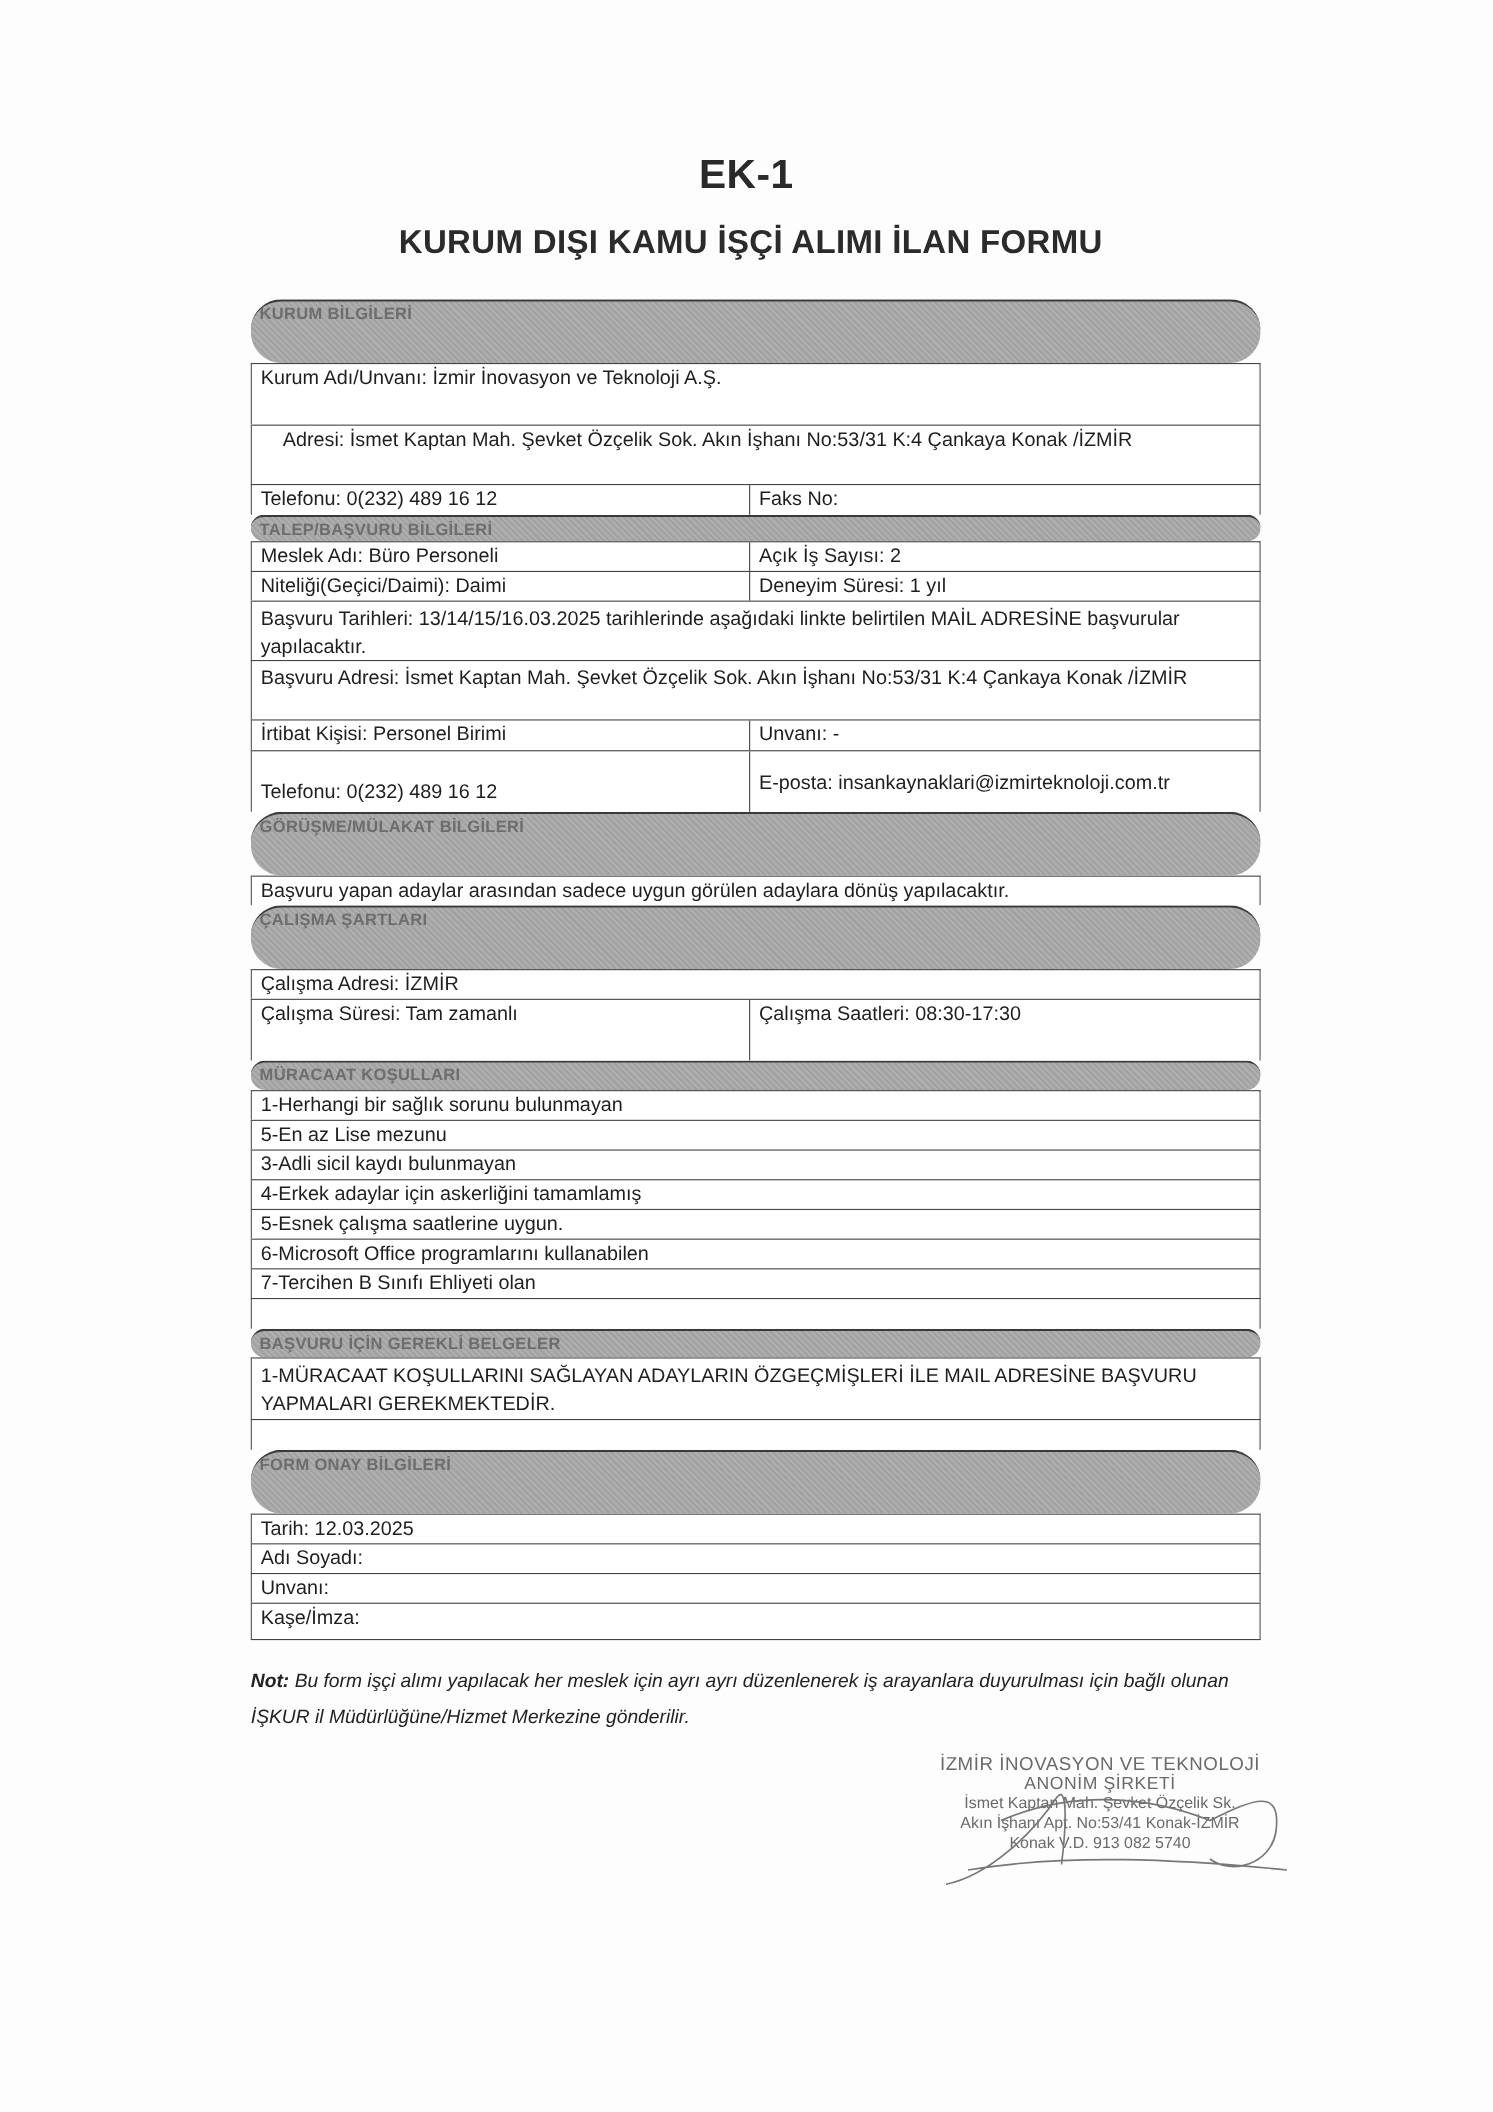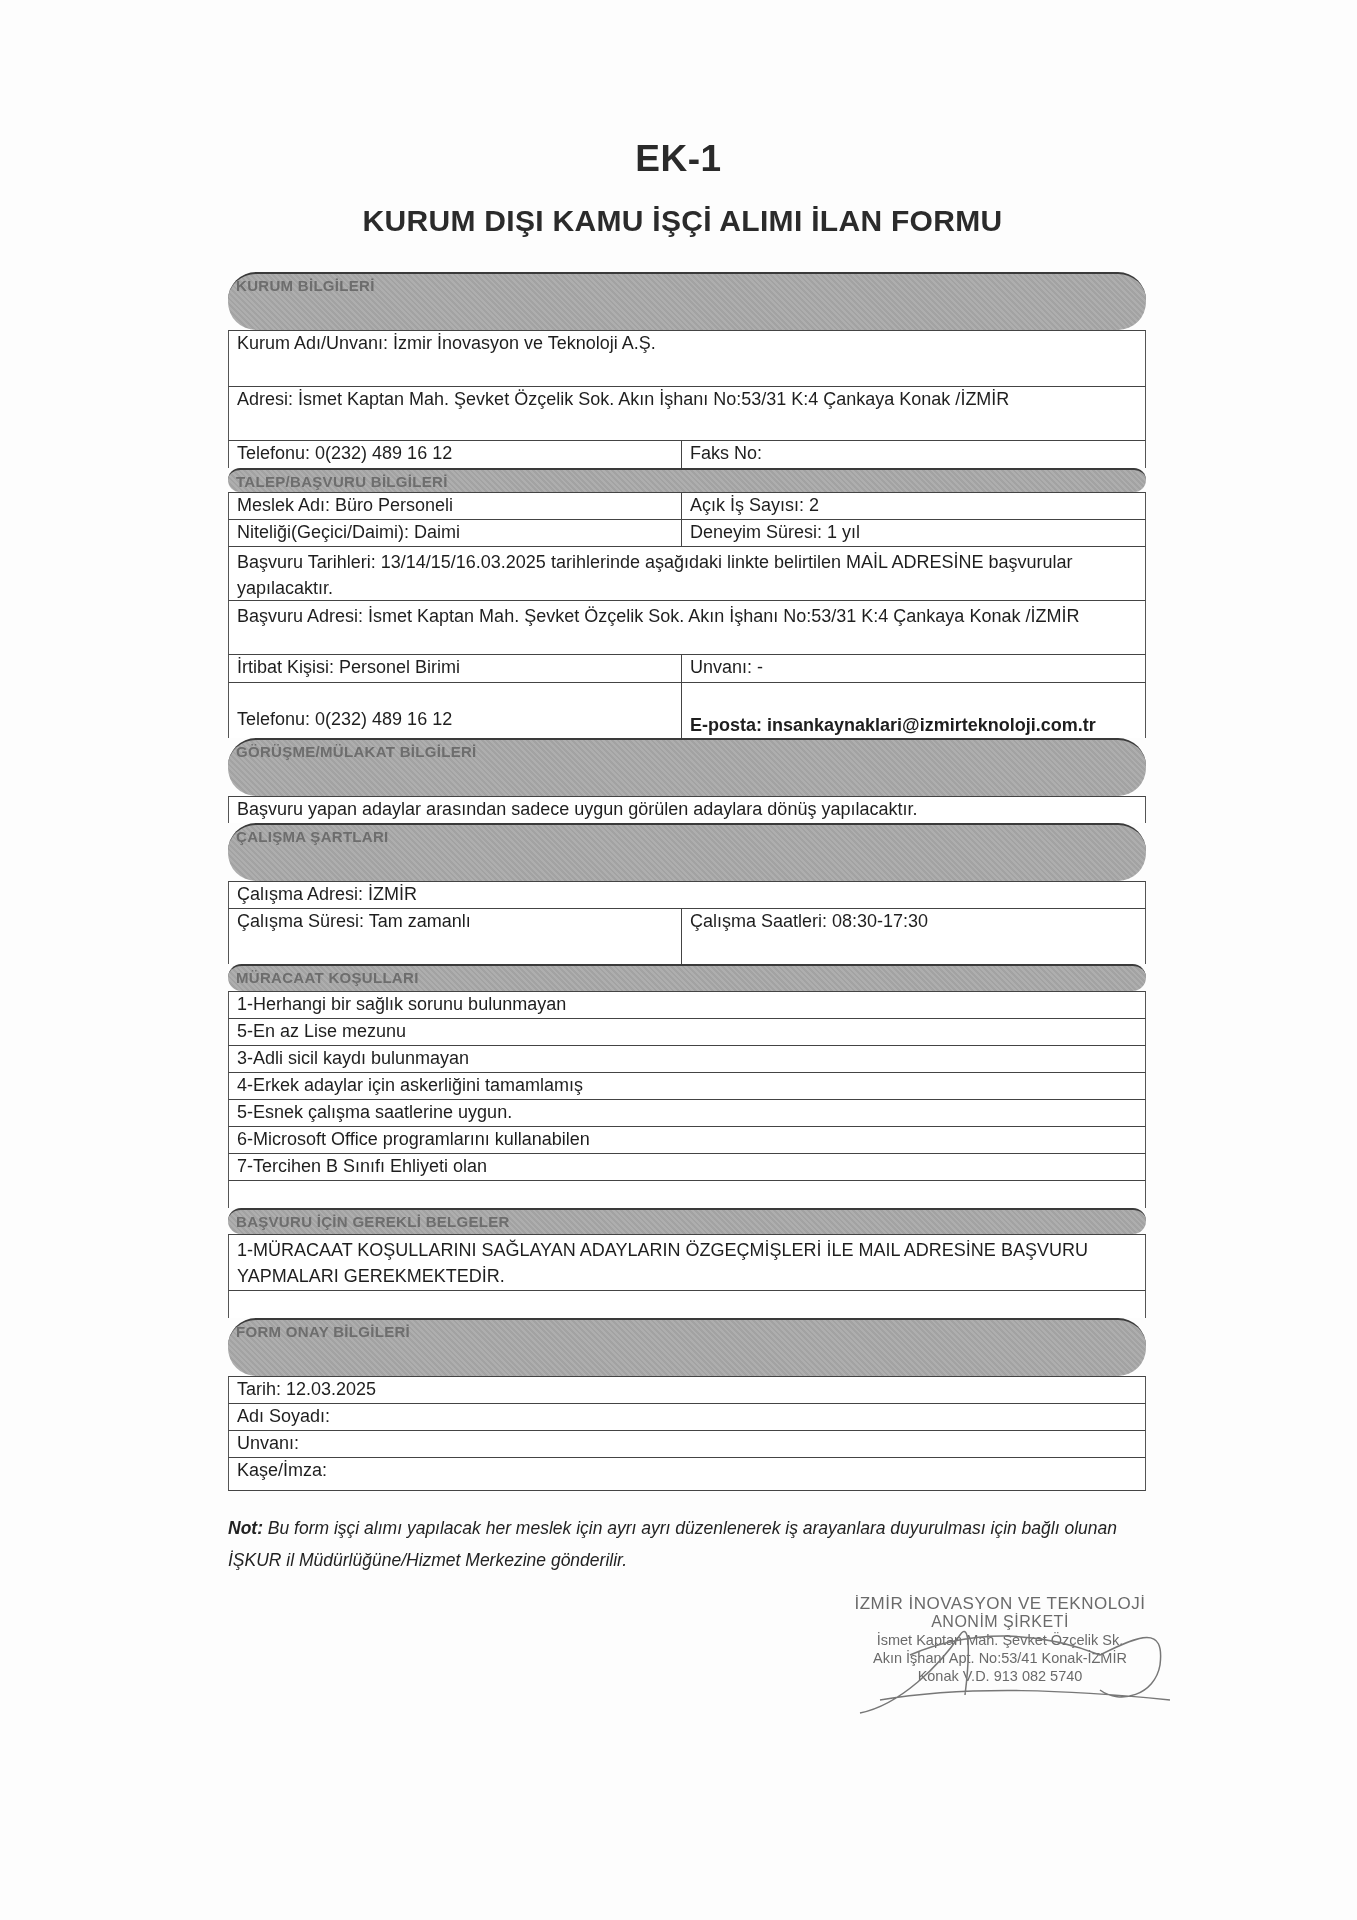--- a/index.html
+++ b/index.html
@@ -38,21 +38,21 @@
 
   <div class="ek">EK-1</div>
   <div class="title">KURUM DIŞI KAMU İŞÇİ ALIMI İLAN FORMU</div>
 
   <div class="form">
 
     <div class="hdr" style="height:58px;">KURUM BİLGİLERİ</div>
     <div class="row" style="height:56px;">
       <div class="cell full">Kurum Adı/Unvanı:  İzmir İnovasyon ve Teknoloji A.Ş.</div>
     </div>
-    <div class="row" style="height:54px;">
+    <div class="row" style="height:54px;padding-left:20px;">
       <div class="cell full">Adresi: İsmet Kaptan Mah. Şevket Özçelik Sok. Akın İşhanı No:53/31 K:4 Çankaya Konak /İZMİR</div>
     </div>
     <div class="row" style="height:28px;">
       <div class="cell left">Telefonu: 0(232) 489 16 12</div>
       <div class="cell right">Faks No:</div>
     </div>
 
     <div class="hdr" style="height:24px;">TALEP/BAŞVURU BİLGİLERİ</div>
     <div class="row" style="height:27px;">
       <div class="cell left">Meslek Adı: Büro Personeli</div>
@@ -67,21 +67,21 @@
     </div>
     <div class="row" style="height:54px;">
       <div class="cell full" style="line-height:26px;">Başvuru Adresi: İsmet Kaptan Mah. Şevket Özçelik Sok. Akın İşhanı No:53/31 K:4 Çankaya Konak /İZMİR</div>
     </div>
     <div class="row" style="height:28px;">
       <div class="cell left">İrtibat Kişisi: Personel Birimi</div>
       <div class="cell right">Unvanı:  -</div>
     </div>
     <div class="row" style="height:56px; align-items:flex-end;">
       <div class="cell left" style="height:100%; display:flex; align-items:flex-end; padding-bottom:8px;">Telefonu: 0(232) 489 16 12</div>
-      <div class="cell right" style="padding-bottom:2px;font-weight:bold;">E-posta: insankaynaklari@izmirteknoloji.com.tr</div>
+      <div class="cell right" style="padding-bottom:16px;">E-posta: insankaynaklari@izmirteknoloji.com.tr</div>
     </div>
 
     <div class="hdr" style="height:58px;">GÖRÜŞME/MÜLAKAT BİLGİLERİ</div>
     <div class="row" style="height:27px;">
       <div class="cell full">Başvuru yapan adaylar arasından sadece uygun görülen adaylara dönüş yapılacaktır.</div>
     </div>
 
     <div class="hdr" style="height:58px;">ÇALIŞMA ŞARTLARI</div>
     <div class="row" style="height:27px;">
       <div class="cell full">Çalışma Adresi:  İZMİR</div>

